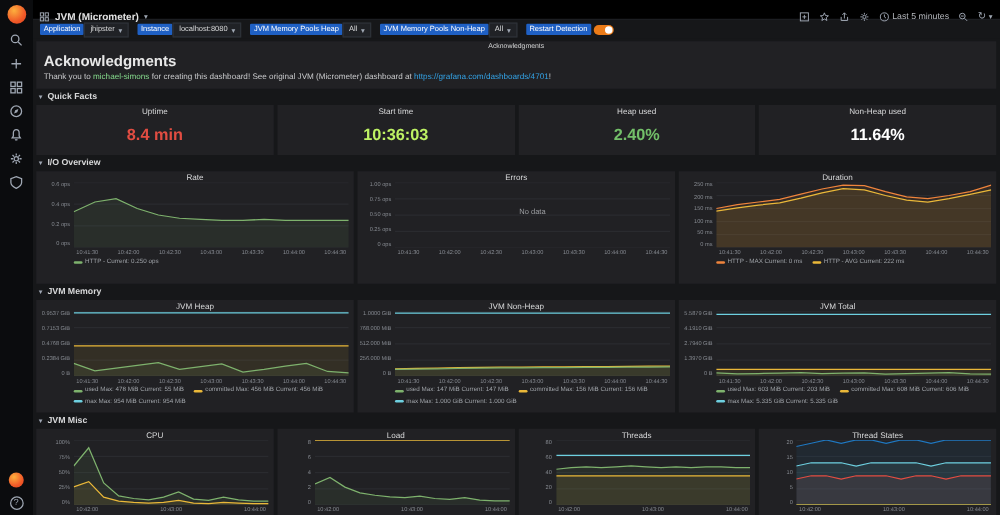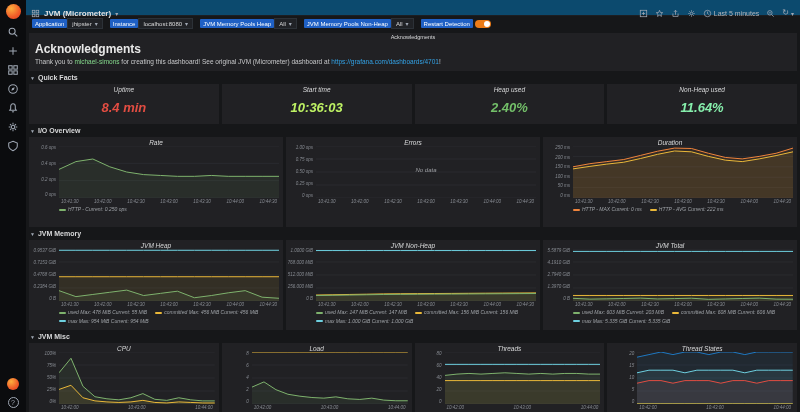--- a/index.html
+++ b/index.html
@@ -13,21 +13,21 @@
   .side-logo { width:15px; height:15px; border-radius:50%;
     background:radial-gradient(circle at 35% 30%, #fcaf3e 0%, #f05a28 60%, #e1401d 100%); }
   .side-icn { width:12px; height:12px; display:flex; align-items:center; justify-content:center; cursor:pointer; }
   .side-spacer { margin-top:auto; }
   .help-circle { width:11px; height:11px; border:1px solid #9fa7b3; border-radius:50%;
     color:#9fa7b3; font-size:7px; display:flex; align-items:center; justify-content:center; }
 
   .main { margin-left:26px; }
 
   
-  .navbar { height:16px; background:#0c4a6e; display:flex; align-items:center; padding:11px 6px 0 5px; gap:4px;
+  .navbar { height:16px; background:#000000; display:flex; align-items:center; padding:11px 6px 0 5px; gap:4px;
     border-bottom:1px solid #1c1e22; }
   .nav-title { font-size:8px; font-weight:bold; color:#e3e3e3; white-space:nowrap; cursor:pointer; }
   .caret { font-size:6px; color:#9fa7b3; }
   .nav-right { margin-left:auto; display:flex; align-items:center; gap:7px; }
   .nav-btn { display:flex; align-items:center; gap:2px; cursor:pointer; color:#b4b7bc; font-size:7px; }
   .glyph { font-size:8px; color:#9fa7b3; line-height:1; }
 
   
   .subnav { height:15px; display:flex; align-items:center; gap:7px; padding:0 6px; background:#161719; }
   .var-item { display:flex; align-items:center; }
@@ -35,21 +35,21 @@
   .var-value { background:#202226; border:1px solid #2c3137; color:#d8d9da; font-size:6px; padding:1px 4px;
     display:flex; align-items:center; gap:3px; cursor:pointer; white-space:nowrap; }
   .toggle { width:16px; height:8px; background:#eb7b18; border-radius:4px; position:relative; margin-left:2px; cursor:pointer; }
   .toggle .knob { position:absolute; right:1px; top:1px; width:6px; height:6px; border-radius:50%; background:#fff; }
 
   
   .dash { padding:2px 3px 0 3px; }
   .row-header { height:9px; display:flex; align-items:center; gap:3px; margin:2px 0 2px 1px;
     font-size:7px; font-weight:bold; color:#d8d9da; cursor:pointer; }
   .chev { font-size:5px; color:#9fa7b3; }
-  .panel-row { display:flex; gap:3px; margin-bottom:2px;font-style:italic; }
+  .panel-row { display:flex; gap:3px; margin-bottom:2px; }
   .panel { background:#212124; flex:1; position:relative; overflow:hidden; }
 
   
   .ack-panel { height:38px; padding:0 6px 2px 6px; }
   .panel-header-title { text-align:center; font-size:5.5px; color:#d8d9da; padding-top:1px; height:8px; }
   .ack-heading { font-size:12px; font-weight:bold; color:#e8e8e8; margin:1px 0 2px 0; }
   .ack-text { font-size:6.5px; color:#c7c8ca; }
   .ack-link1 { color:#84d88b; text-decoration:none; cursor:pointer; }
   .ack-link2 { color:#33a2e5; text-decoration:none; cursor:pointer; }
 
@@ -243,21 +243,21 @@
         <div class="panel stat-panel">
           <div class="panel-title">Start time</div>
           <div class="stat-value" style="color: #bef264;">10:36:03</div>
         </div>
         <div class="panel stat-panel">
           <div class="panel-title">Heap used</div>
           <div class="stat-value" style="color: rgb(115, 191, 105);">2.40%</div>
         </div>
         <div class="panel stat-panel">
           <div class="panel-title">Non-Heap used</div>
-          <div class="stat-value" style="color: #86efac;">11.64%</div>
+          <div class="stat-value" style="color: #ffffff;">11.64%</div>
         </div>
       </div>
 
     <div class="row-header">
       <span class="chev">▼</span>
       <span>I/O Overview</span>
     </div>
     <div class="panel-row" id="row-io-overview">
         <div class="panel graph-panel">
           <div class="panel-title">Rate</div>

